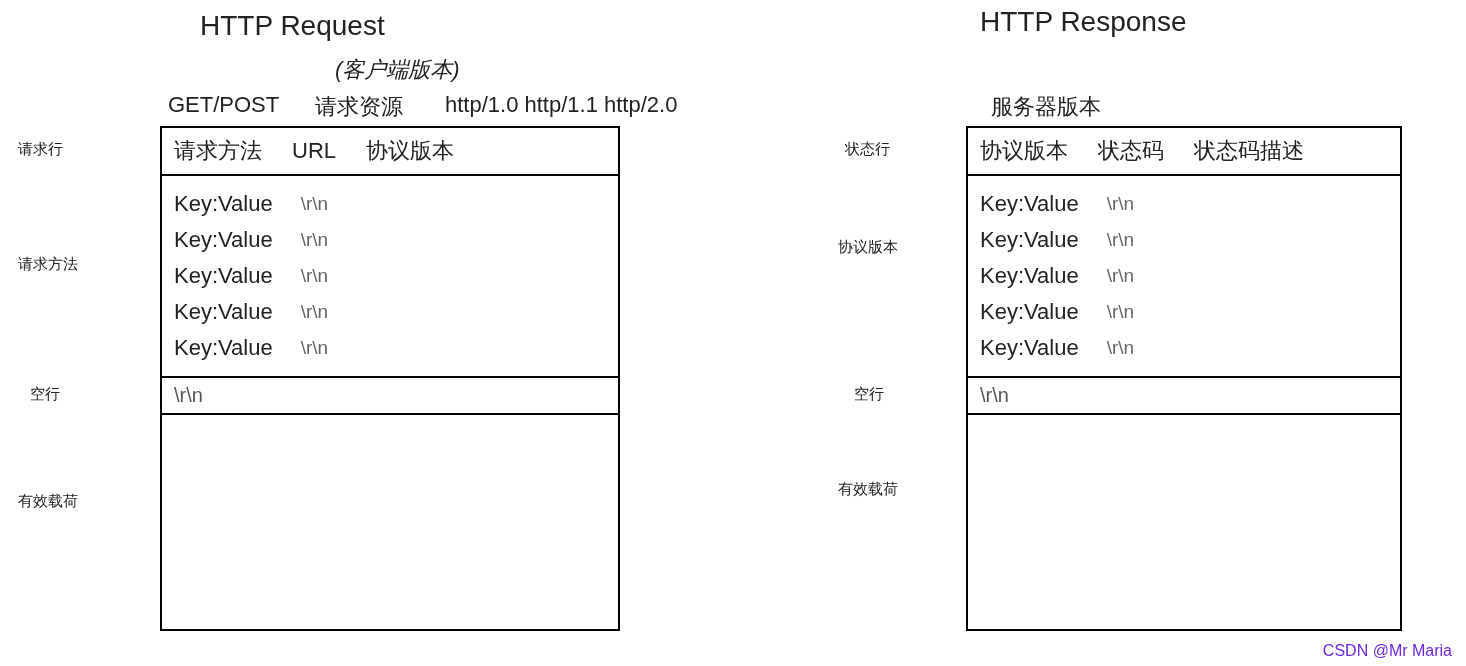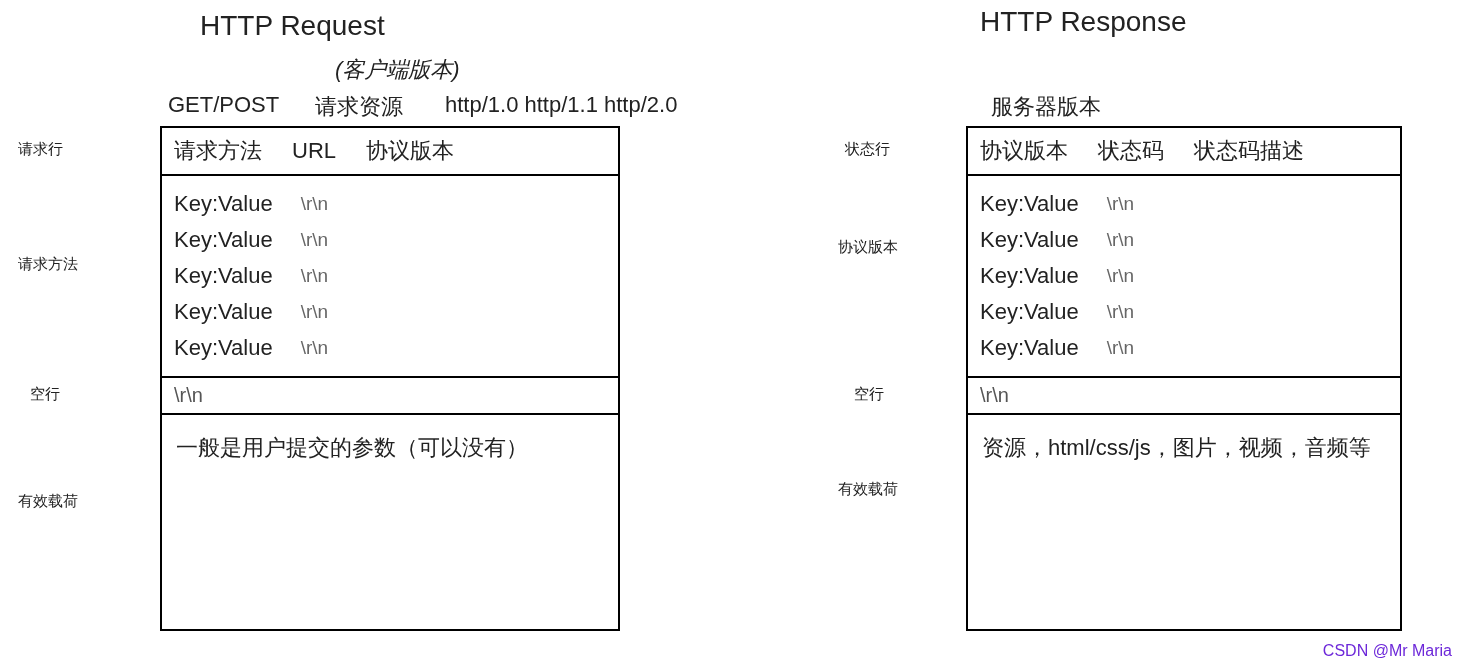--- a/index.html
+++ b/index.html
@@ -123,21 +123,20 @@
           <span class="crlf">\r\n</span>
         </div>
       <div class="hline">
           <span>Key:Value</span>
           <span class="crlf">\r\n</span>
         </div>
     </div>
 
     <div class="empty">\r\n</div>
 
-    <div class="payload">一般是用户提交的参数（可以没有）</div>
 
   </div>
 </div>
 
 <div class="panel response">
 
   <div class="title" style="left:160px; top:6px;">HTTP Response</div>
 
   <div class="annot" style="left:154px; top:92px;margin-left:17px;">服务器版本</div>
 
@@ -172,18 +171,17 @@
           <span class="crlf">\r\n</span>
         </div>
       <div class="hline">
           <span>Key:Value</span>
           <span class="crlf">\r\n</span>
         </div>
     </div>
 
     <div class="empty">\r\n</div>
 
-    <div class="payload">资源，html/css/js，图片，视频，音频等</div>
 
   </div>
 </div>
 
 <div class="attribution">CSDN @Mr Maria</div>
 
 </body></html>

